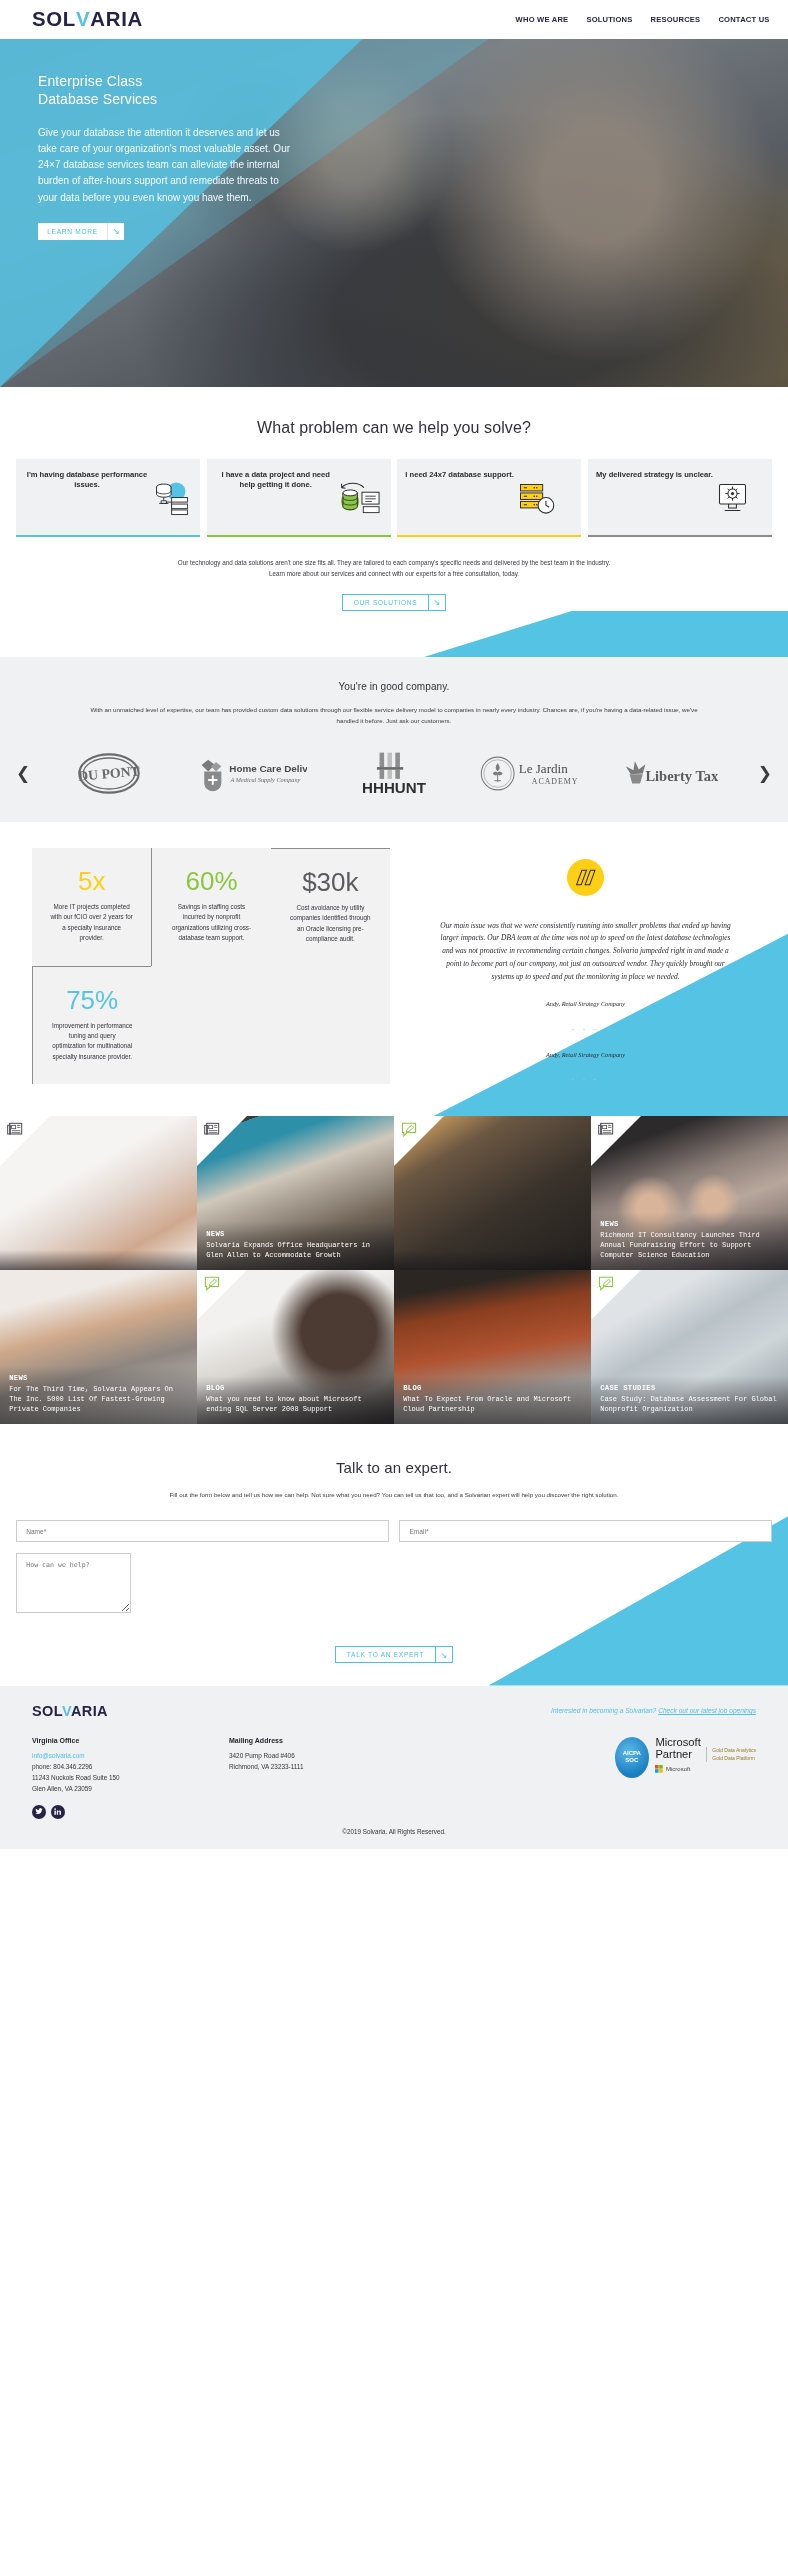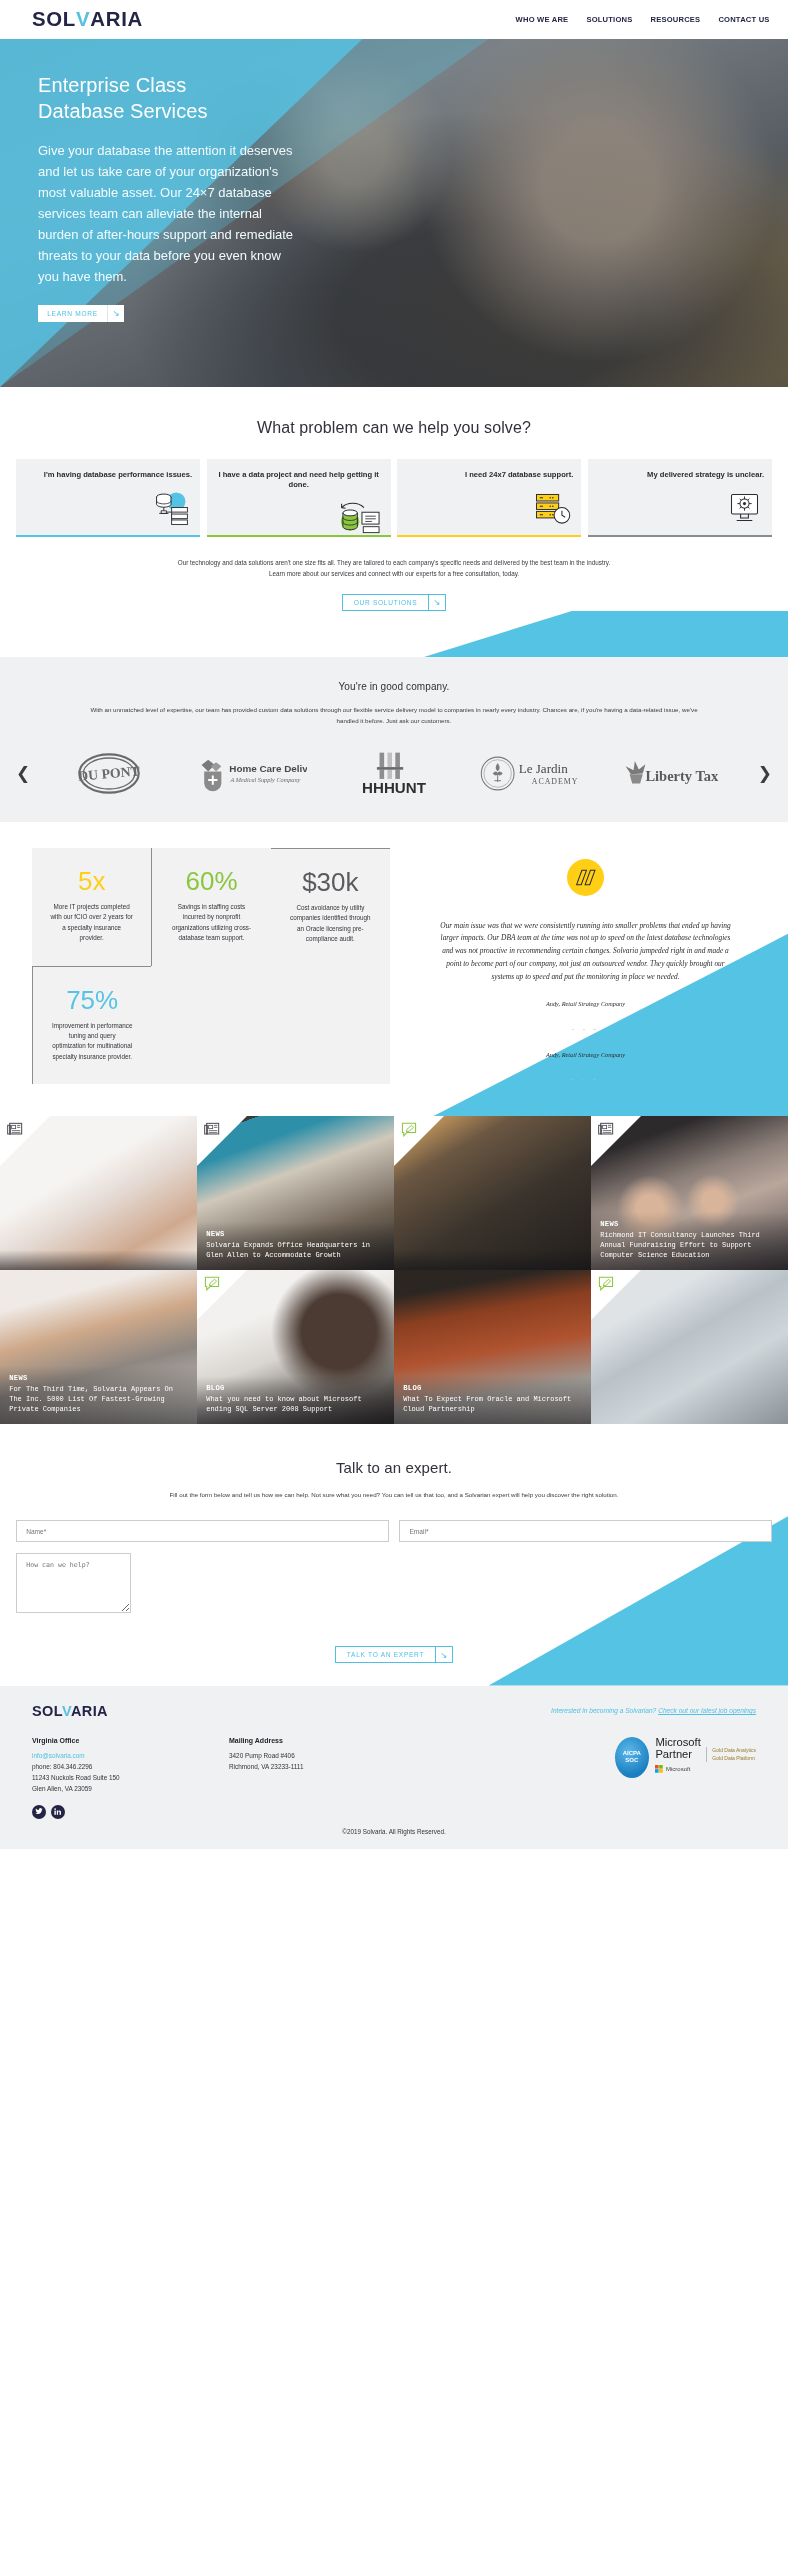--- a/index.html
+++ b/index.html
@@ -74,29 +74,29 @@
     background: #55c3e3;
     opacity: 0.30;
     clip-path: polygon(0 0, 62% 0, 0 100%);
   }
   .hero-inner {
     position: relative; z-index: 5;
     padding: 34px 0 0 38px;
     max-width: 342px;
   }
   .hero h1 {
-    font-size: 20px;
+    font-size: 14px;
     font-weight: 300;
     color: #fff;
     line-height: 1.28;
     letter-spacing: 0.1px;
   }
   .hero p {
     margin-top: 16px;
-    font-size: 13px;
+    font-size: 10px;
     line-height: 1.62;
     color: #f3fbfe;
     font-weight: 400;
     max-width: 256px;
   }
   .btn-outline {
     margin-top: 17px;
     display: inline-flex;
     align-items: stretch;
     background: #fff;
@@ -133,22 +133,22 @@
     gap: 6.6px;
     padding: 0 16px;
     margin-top: 22.3px;
   }
   .card {
     flex: 1;
     background: #f0f1f2;
     min-height: 78px;
     padding: 10.5px 8px 0;
     display: flex;
-    flex-direction: column;
-    align-items: flex-end;
+    flex-direction: row;
+    align-items: flex-start;
     position: relative;
     cursor: pointer;
   }
   .card h3 {
     font-size: 7.6px;
     font-weight: bold;
     color: #2b2b30;
     text-align: center;
     line-height: 1.35;
   }
@@ -669,20 +669,24 @@
     </div>
 
     <div class="post">
       <div class="img" style="background:linear-gradient(150deg,#dfe3e6 0 25%,#b9c2c8 45%,#cfd6da 65%,#8a9197 100%)"></div>
       <div class="corner"></div>
       <div class="cicon">
         <svg width="16" height="14.5" viewBox="0 0 24 22">
             <path d="M2 2h20v14H9l-5 5v-5H2z" fill="none" stroke="#8bc63f" stroke-width="1.6"></path>
             <path d="M16 5l3 3-7 6-4 1 1-4z" fill="none" stroke="#8bc63f" stroke-width="1.4"></path>
           </svg>
+      </div>
+      <div class="meta">
+        <div class="kicker">CASE STUDIES</div>
+        <div class="title">Case Study: Database Assessment For Global Nonprofit Organization</div>
       </div>
     </div>
   </div>
 
   <div class="contact">
     <div class="bluewedge"></div>
     <div class="inner">
       <div class="h2">Talk to an expert.</div>
       <p class="lead">Fill out the form below and tell us how we can help. Not sure what you need? You can tell us that too, and a Solvarian expert will help you discover the right solution.</p>
       <div class="form">

